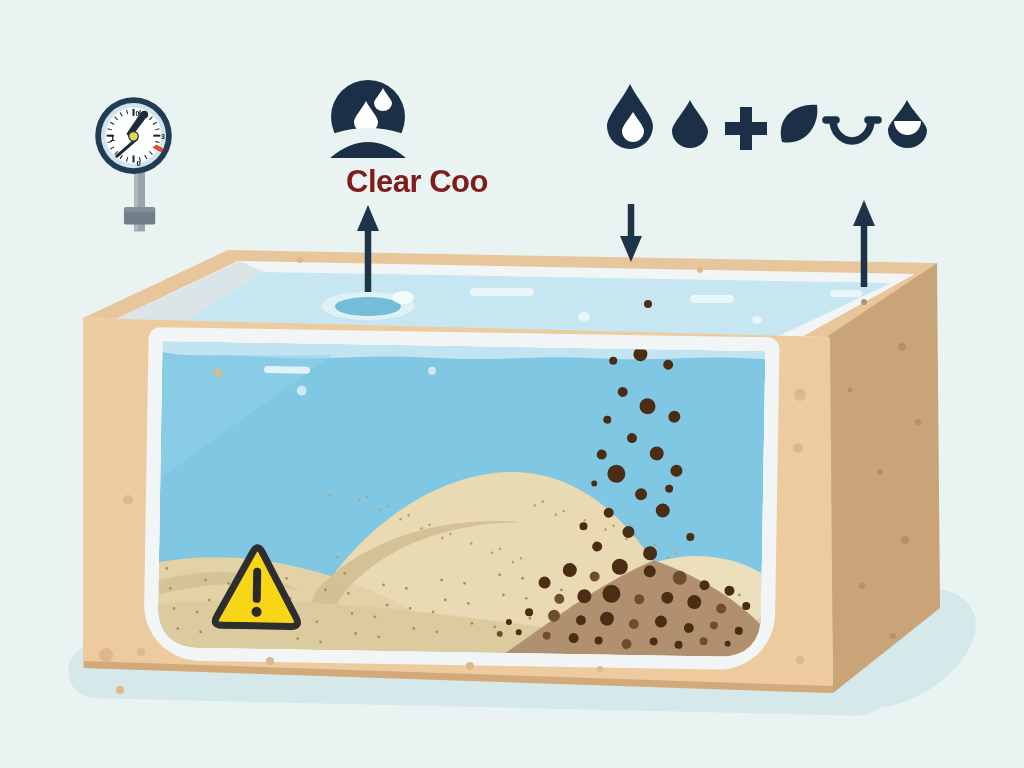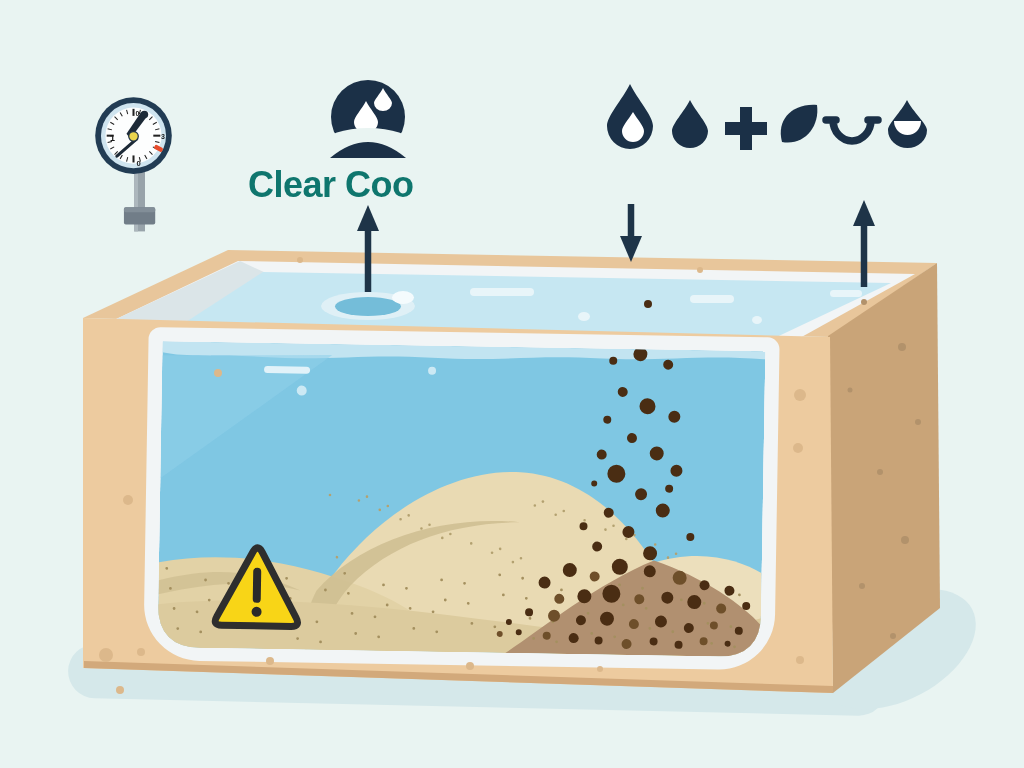--- a/index.html
+++ b/index.html
@@ -27,22 +27,22 @@
   .swirl-inner{position:absolute;left:335px;top:297px;width:66px;height:19px;border-radius:50%;background:#74bdd9;}
   .swirl-glint{position:absolute;left:392px;top:291px;width:22px;height:13px;border-radius:50%;background:#f4fbfd;}
 
   
   .liner-group{position:absolute;left:0;top:0;width:1024px;height:768px;
     transform:rotate(0.95deg);transform-origin:146px 493px;}
   .liner{position:absolute;left:146px;top:327px;width:631px;height:333px;
     background:#f2f5f6;border-radius:12px 12px 56px 56px;}
   .interior-svg{position:absolute;left:160px;top:341px;}
 
-  .label{position:absolute;color:#0f766e;font-weight:bold;font-size:36px;
-    text-align:left;letter-spacing:-0.5px;}
+  .label{position:absolute;color:#7f1d1d;font-weight:bold;font-size:31px;
+    text-align:right;letter-spacing:-0.5px;}
   .label-clear{left:248px;top:164px;width:240px;}
   .label-filter{left:588px;top:164px;width:364px;}
 
   svg{display:block;}
   .overlay-svg{position:absolute;left:0;top:0;}
 </style>
 </head>
 <body>
 
 <div class="stage">

